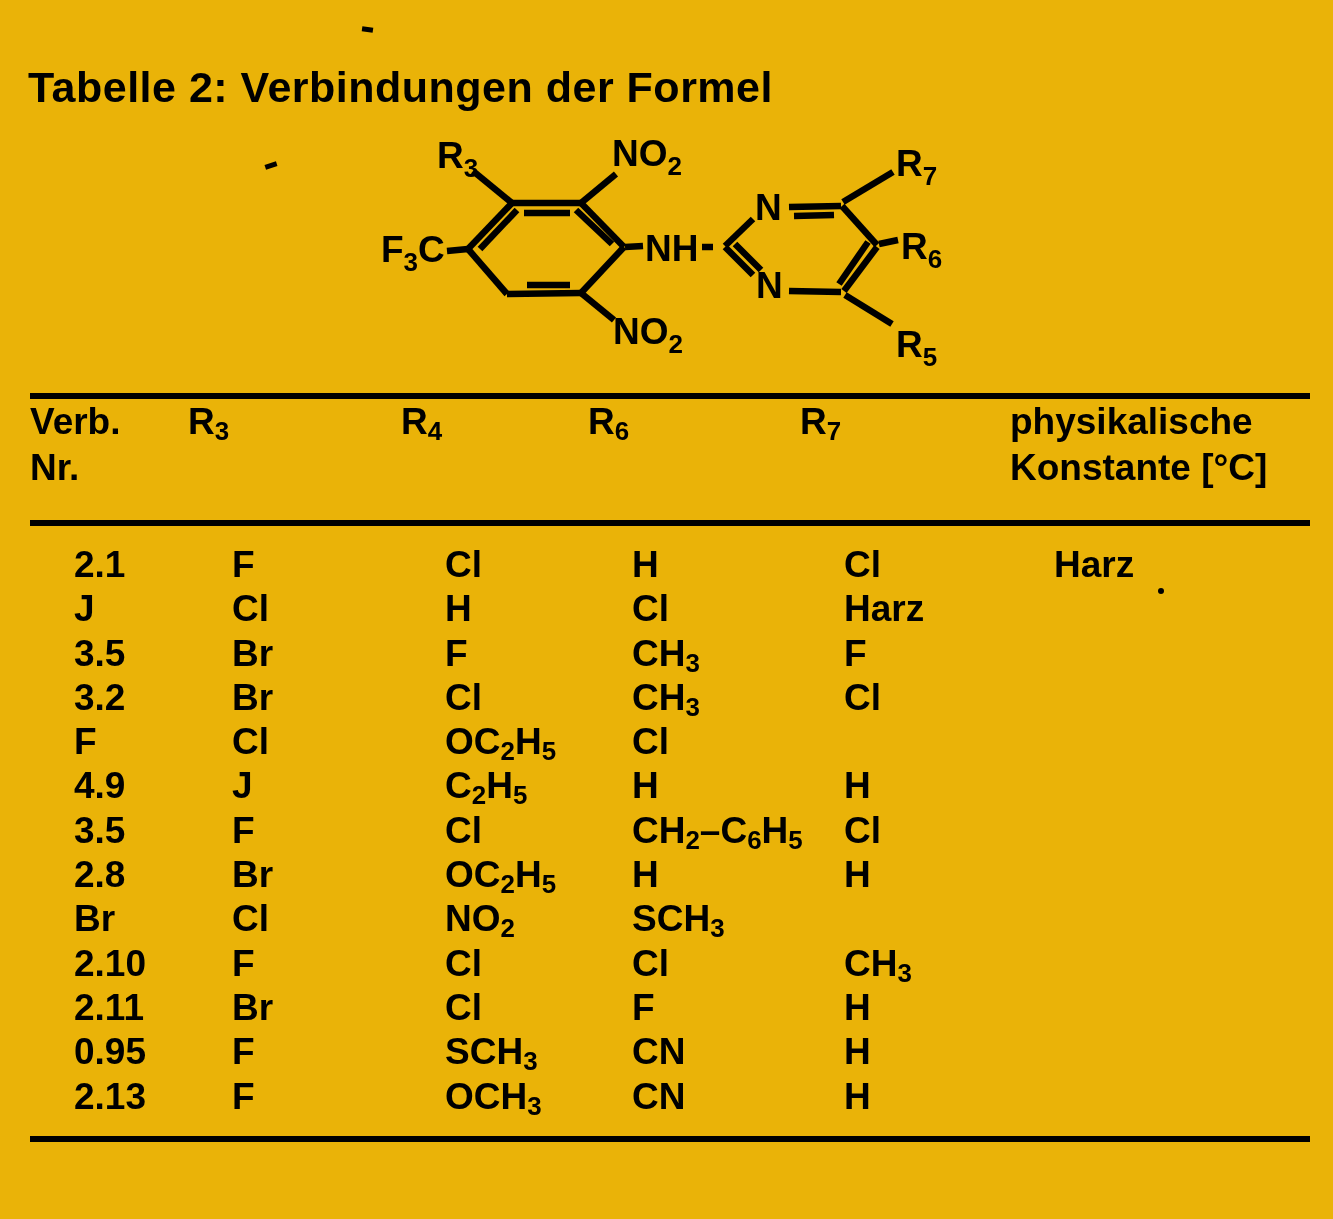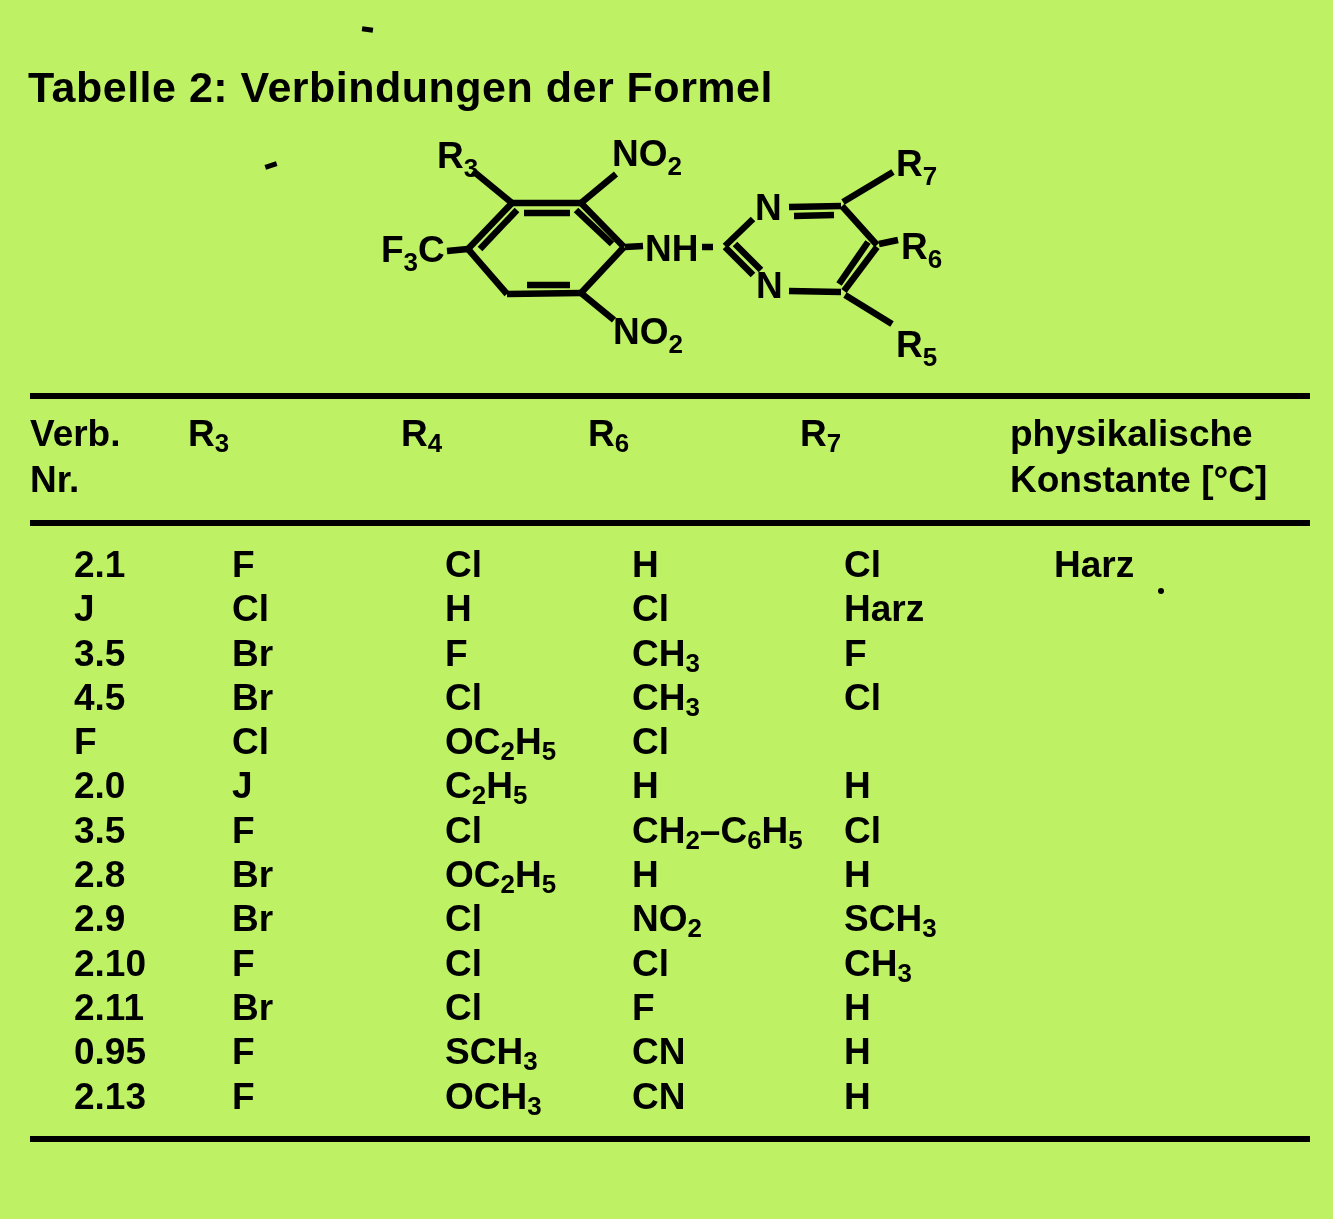--- a/index.html
+++ b/index.html
@@ -1,34 +1,34 @@
 <!DOCTYPE html>
 <html><head>
 <meta charset="utf-8">
 <style>
   html,body { margin:0; padding:0; background:#fff; }
   .page {
     position:relative; width:1333px; height:1219px;
-    background:#bef264; color:#000; overflow:hidden;
+    background:#eab308; color:#000; overflow:hidden;
     font-family:"Liberation Sans", sans-serif; font-weight:700;text-decoration:underline;
   }
   .title {
     position:absolute; left:28px; top:66px;
     font-size:43px; line-height:1; letter-spacing:0.5px; white-space:nowrap;
   }
   .artifact { position:absolute; background:#000; }
   .rule { position:absolute; left:30px; width:1280px; height:6px; background:#000; }
   .rule-top    { top:393px; }
   .rule-mid    { top:520px; }
   .rule-bottom { top:1136px; }
 
   .thead {
     position:absolute; left:30px; top:399px; width:1290px;
     display:grid; grid-template-columns:158px 213px 187px 212px 210px 1fr;
-    font-size:37px; padding-top:12px;
+    font-size:37px; 
   }
   .thead .hline { line-height:46px; white-space:nowrap; }
 
   .tbody {
     position:absolute; left:30px; top:543px; width:1290px;
     font-size:37px;
     margin-left:44px;
   }
   .trow {
     display:grid; grid-template-columns:158px 213px 187px 212px 210px 1fr;
@@ -140,36 +140,36 @@
       </div>
       <div class="trow">
         <div>3.5</div>
         <div>Br</div>
         <div>F</div>
         <div>CH<sub>3</sub></div>
         <div>F</div>
         <div></div>
       </div>
       <div class="trow">
-        <div>4.5</div>
+        <div>3.2</div>
         <div>Br</div>
         <div>Cl</div>
         <div>CH<sub>3</sub></div>
         <div>Cl</div>
         <div></div>
       </div>
       <div class="trow">
         <div>F</div>
         <div>Cl</div>
         <div>OC<sub>2</sub>H<sub>5</sub></div>
         <div>Cl</div>
         <div></div>
       </div>
       <div class="trow">
-        <div>2.0</div>
+        <div>4.9</div>
         <div>J</div>
         <div>C<sub>2</sub>H<sub>5</sub></div>
         <div>H</div>
         <div>H</div>
         <div></div>
       </div>
       <div class="trow">
         <div>3.5</div>
         <div>F</div>
         <div>Cl</div>
@@ -179,21 +179,20 @@
       </div>
       <div class="trow">
         <div>2.8</div>
         <div>Br</div>
         <div>OC<sub>2</sub>H<sub>5</sub></div>
         <div>H</div>
         <div>H</div>
         <div></div>
       </div>
       <div class="trow">
-        <div>2.9</div>
         <div>Br</div>
         <div>Cl</div>
         <div>NO<sub>2</sub></div>
         <div>SCH<sub>3</sub></div>
         <div></div>
       </div>
       <div class="trow">
         <div>2.10</div>
         <div>F</div>
         <div>Cl</div>

